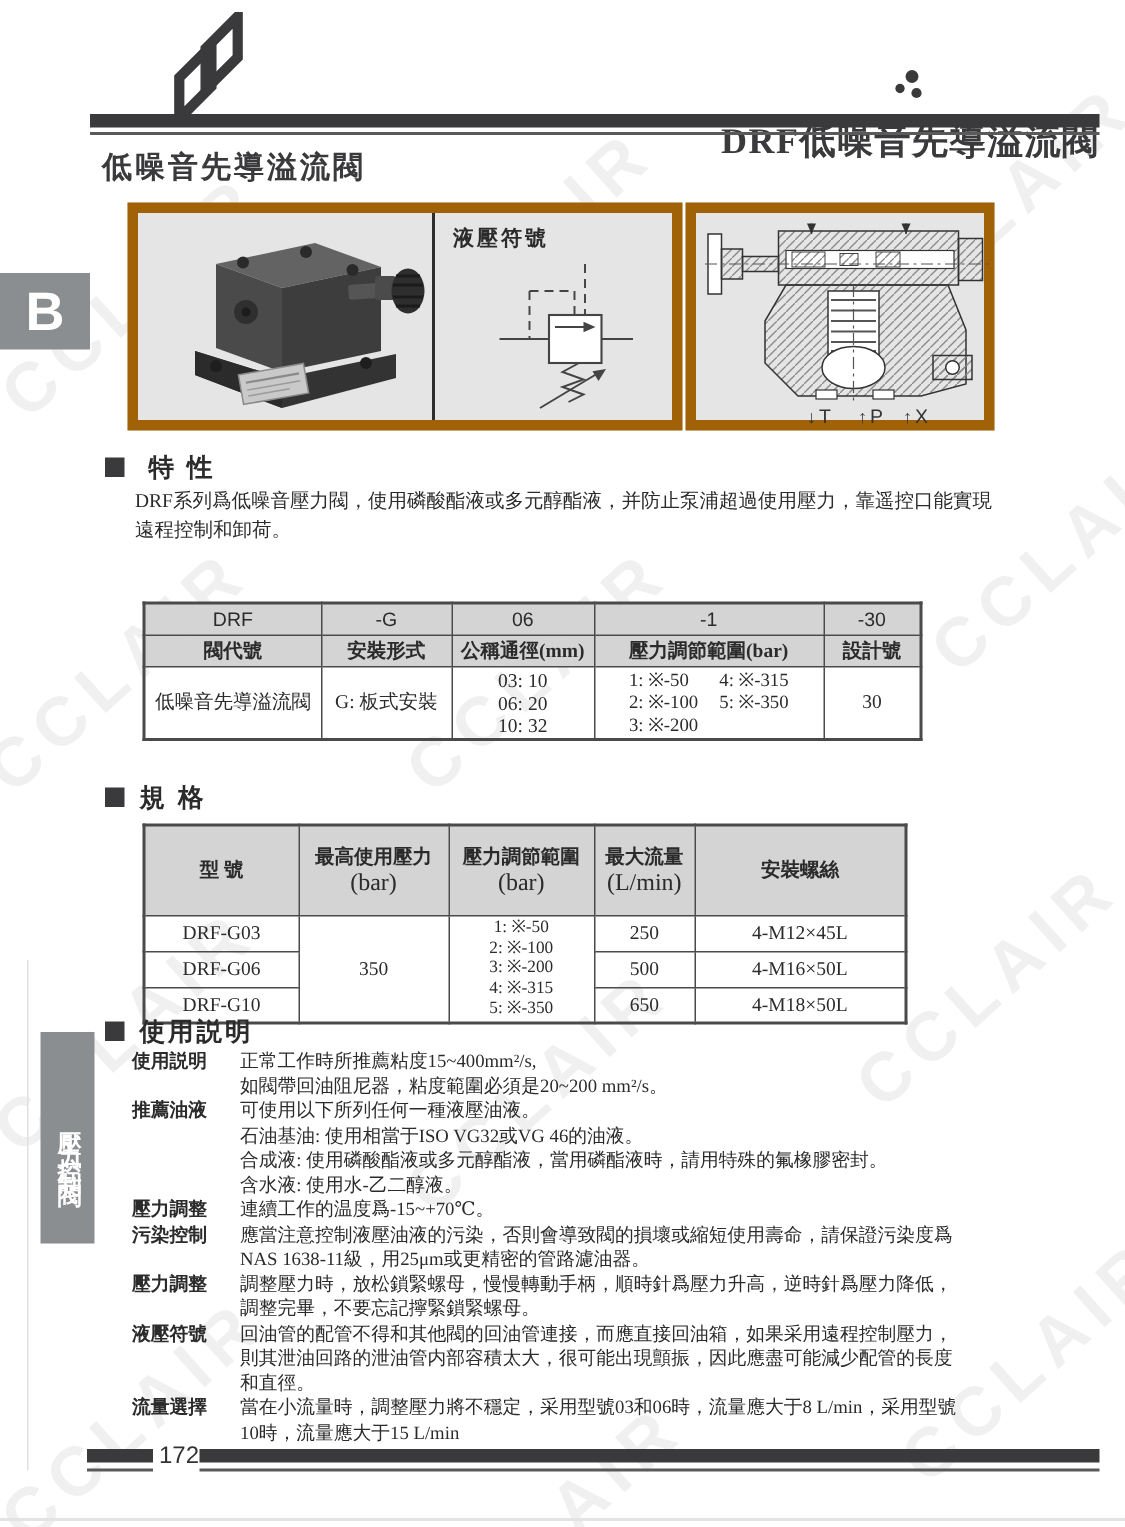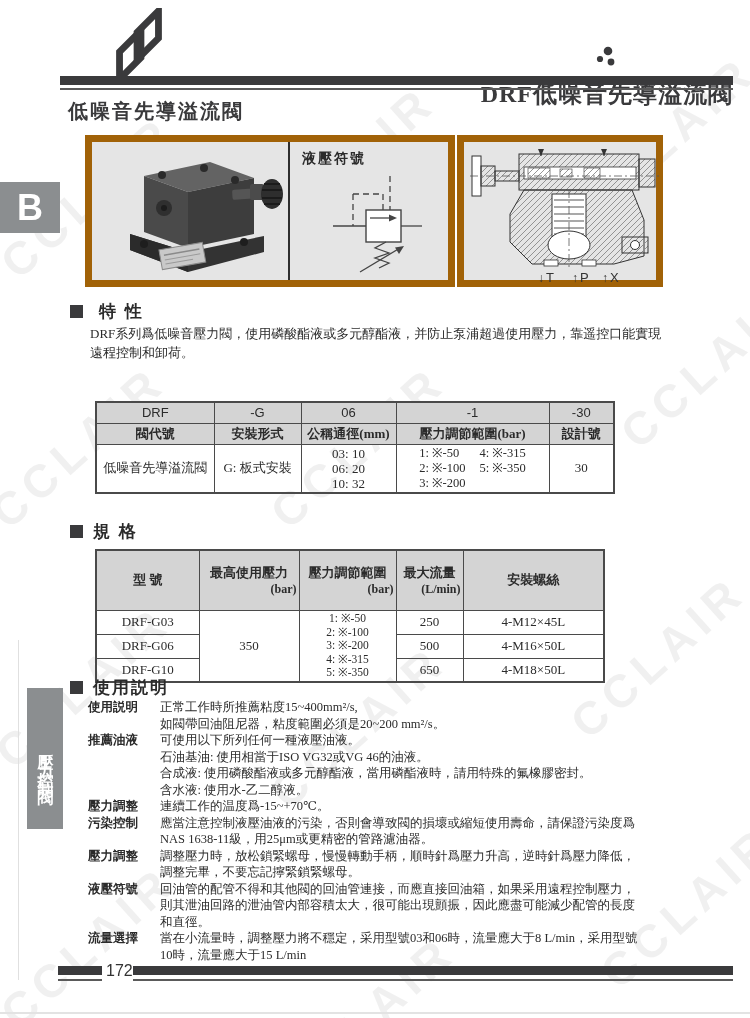--- a/index.html
+++ b/index.html
@@ -76,21 +76,21 @@
   .gray { background:#d4d4d4; }
   #t1 { left:95px; top:401px; width:518px; }
   #t1 tr.r1 td { height:21px; font-family:"Liberation Sans","DejaVu Sans",sans-serif; }
   #t1 tr.r2 td { height:20px; font-weight:bold; }
   #t1 tr.r3 td { height:46px; }
   .pre { white-space:pre-line; line-height:15px; }
   .pcols { display:flex; justify-content:center; gap:14px; text-align:left; }
   .pcols div { white-space:pre-line; line-height:15px; font-size:12.5px; }
   #t2 { left:95px; top:549px; width:508px; }
   #t2 th { height:60px; font-weight:bold; }
-  #t2 th .l2 { display:block; font-weight:bold; font-size:12px;text-align:right; }
+  #t2 th .l2 { display:block; font-weight:normal; font-size:16px; }
   #t2 td { height:24px; }
   #t2 .range { font-size:11.5px; line-height:13.5px; }
   
   .usage { position:absolute; left:88px; top:699px; width:648px; font-size:12.5px; line-height:16.5px; }
   .usage-row { display:flex; }
   .usage-row .lbl { width:72px; font-weight:bold; flex:none; }
   .usage-row .txt { white-space:pre-line; }
   
   .f-bar-s  { position:absolute; left:58px; top:966px; width:44px; height:9px; background:#3a3a3c; }
   .f-line-s { position:absolute; left:58px; top:979px; width:44px; height:2px; background:#5a5a5a; }

